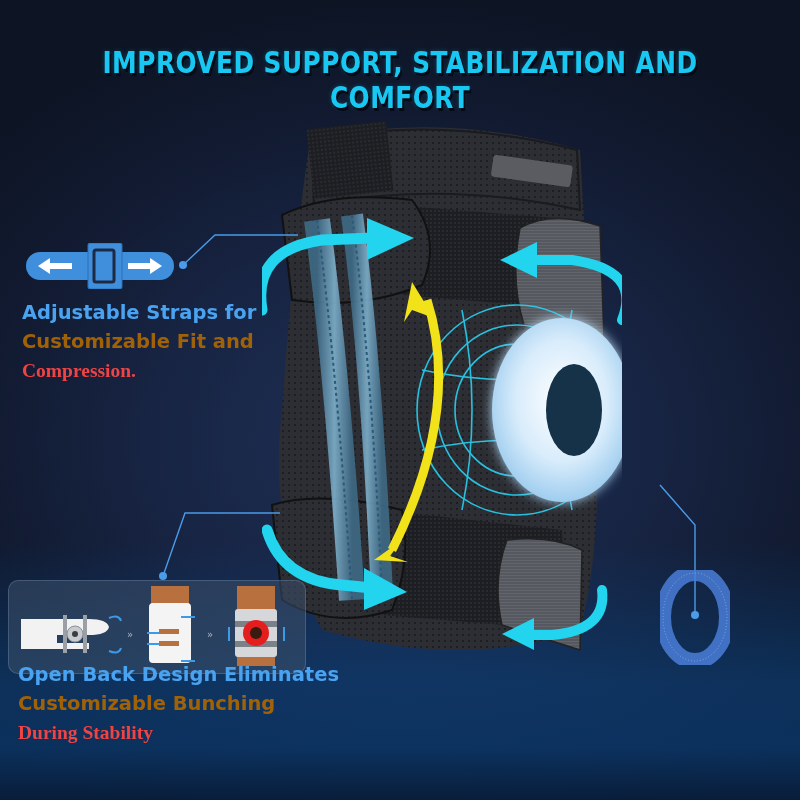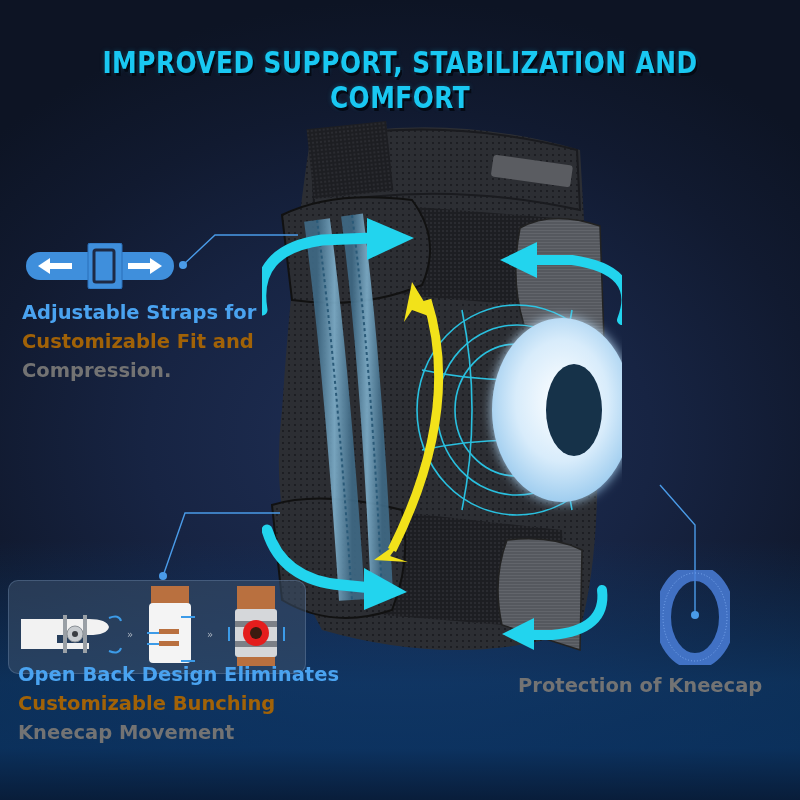--- a/index.html
+++ b/index.html
@@ -9,21 +9,21 @@
   .bottom-glow{position:absolute;left:0;right:0;bottom:0;height:260px;
     background:linear-gradient(180deg, rgba(0,0,0,0) 0%, rgba(12,70,130,0.55) 55%, rgba(10,60,115,0.7) 80%, rgba(8,30,60,0.9) 100%);}
   .headline{position:absolute;top:45px;left:0;width:800px;text-align:center;
     font-family:"DejaVu Sans Condensed","DejaVu Sans",sans-serif;font-weight:bold;
     font-size:30px;letter-spacing:0.5px;color:#19c8f2;
     text-shadow:2px 3px 0 #050a14, 0 0 6px rgba(25,200,242,0.25);
     transform:scaleX(0.92);transform-origin:center;}
   .caption{position:absolute;font-weight:600;font-size:19.5px;line-height:29px;}
   .caption .l1{color:#4aa3f0;}
   .caption .l2{color:#a16207;}
-  .caption .l3{color:#737373;}
+  .caption .l3{color:#ef4444;font-family:Liberation Serif, serif;}
   .strap-icon{position:absolute;left:26px;top:243px;width:148px;height:46px;}
   .leader{position:absolute;}
   .inset{position:absolute;left:8px;top:580px;width:296px;height:92px;border-radius:10px;
     background:rgba(60,80,105,0.55);border:1px solid rgba(120,150,185,0.35);}
   .brace{position:absolute;left:262px;top:110px;width:360px;height:560px;}
 </style>
 </head>
 <body>
 
 <div class="bottom-glow"></div>
@@ -171,28 +171,27 @@
     <circle cx="247" cy="52" r="13" fill="#e41d1d"></circle>
     <circle cx="247" cy="52" r="6" fill="#3a1b10"></circle>
     <line x1="220" y1="60" x2="220" y2="46" stroke="#3c9be8" stroke-width="2"></line>
     <line x1="275" y1="60" x2="275" y2="46" stroke="#3c9be8" stroke-width="2"></line>
   </svg>
 </div>
 
 <div class="caption" style="left:18px;top:652px;margin-top:8px;">
   <div class="l1">Open Back Design Eliminates</div>
   <div class="l2">Customizable Bunching</div>
-  <div class="l3">Kneecap Movement</div>
+  <div class="l3">During Stability</div>
 </div>
 
 <svg class="leader" style="left:655px;top:480px;width:60px;height:140px;" viewBox="0 0 60 140">
   <polyline points="5,5 40,45 40,135" stroke="#4a9be8" stroke-width="1.4" fill="none"></polyline>
   <circle cx="40" cy="135" r="4" fill="#4a9be8"></circle>
 </svg>
 
 <svg style="position:absolute;left:660px;top:570px;width:70px;height:95px;" viewBox="0 0 70 95">
   <ellipse cx="35" cy="47" rx="32" ry="44" fill="none" stroke="#4a7ed8" stroke-width="16" opacity="0.85"></ellipse>
   <ellipse cx="35" cy="47" rx="32" ry="44" fill="none" stroke="#7aa8f0" stroke-width="1" stroke-dasharray="1 2"></ellipse>
 </svg>
 
 <div class="caption" style="left:518px;top:671px;">
-  <div class="l3">Protection of Kneecap</div>
 </div>
 
 </body></html>

